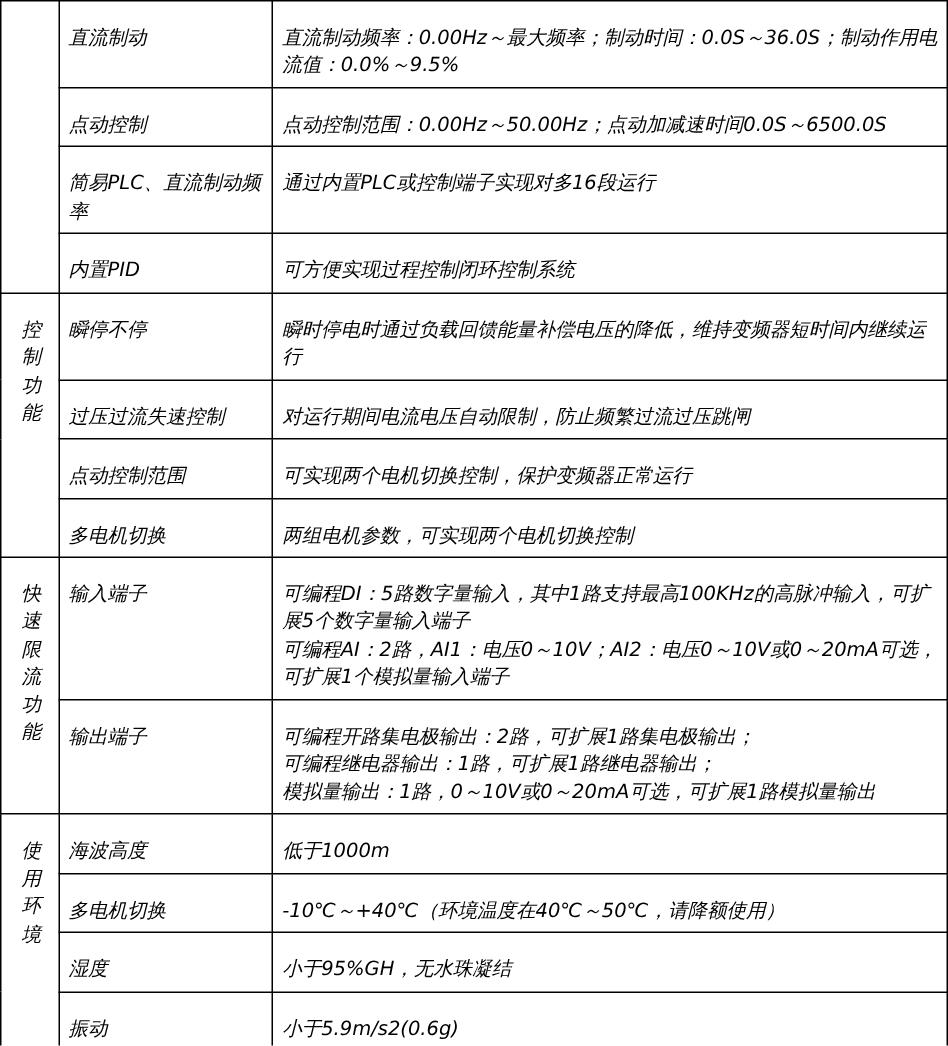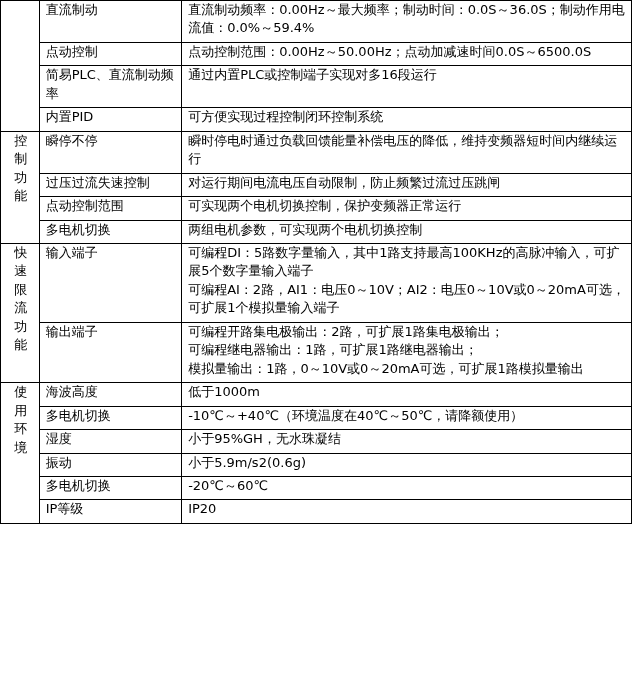--- a/index.html
+++ b/index.html
@@ -14,23 +14,24 @@
     color: #000000;
   }
   table.spec {
     border-collapse: collapse;
     width: 632px;
     table-layout: fixed;
   }
   table.spec td {
     border: 1px solid #000000;
     vertical-align: top;
-    padding: 0 5px 4px 6px;
+    padding: 16px 5px 4px 6px;
     font-size: 13px;
     line-height: 1.42;
+    font-style: italic;
   }
   td.cat {
     width: 26px;
     text-align: right;
     vertical-align: middle;
     padding: 2px 4px;
     word-break: break-all;
     line-height: 1.28;
   }
   td.cat .vtxt {
@@ -53,21 +54,21 @@
 <body>
 
 <table class="spec">
   <tbody>
 
     <tr class="first-row">
       <td class="cat" rowspan="4">
         <span class="vtxt"></span>
       </td>
       <td class="name">直流制动</td>
-      <td class="desc">直流制动频率：0.00Hz～最大频率；制动时间：0.0S～36.0S；制动作用电流值：0.0%～59.4%</td>
+      <td class="desc">直流制动频率：0.00Hz～最大频率；制动时间：0.0S～36.0S；制动作用电流值：0.0%～9.5%</td>
     </tr>
     <tr>
       <td class="name">点动控制</td>
       <td class="desc">点动控制范围：0.00Hz～50.00Hz；点动加减速时间0.0S～6500.0S</td>
     </tr>
     <tr>
       <td class="name">简易PLC、直流制动频率</td>
       <td class="desc">通过内置PLC或控制端子实现对多16段运行</td>
     </tr>
     <tr>

